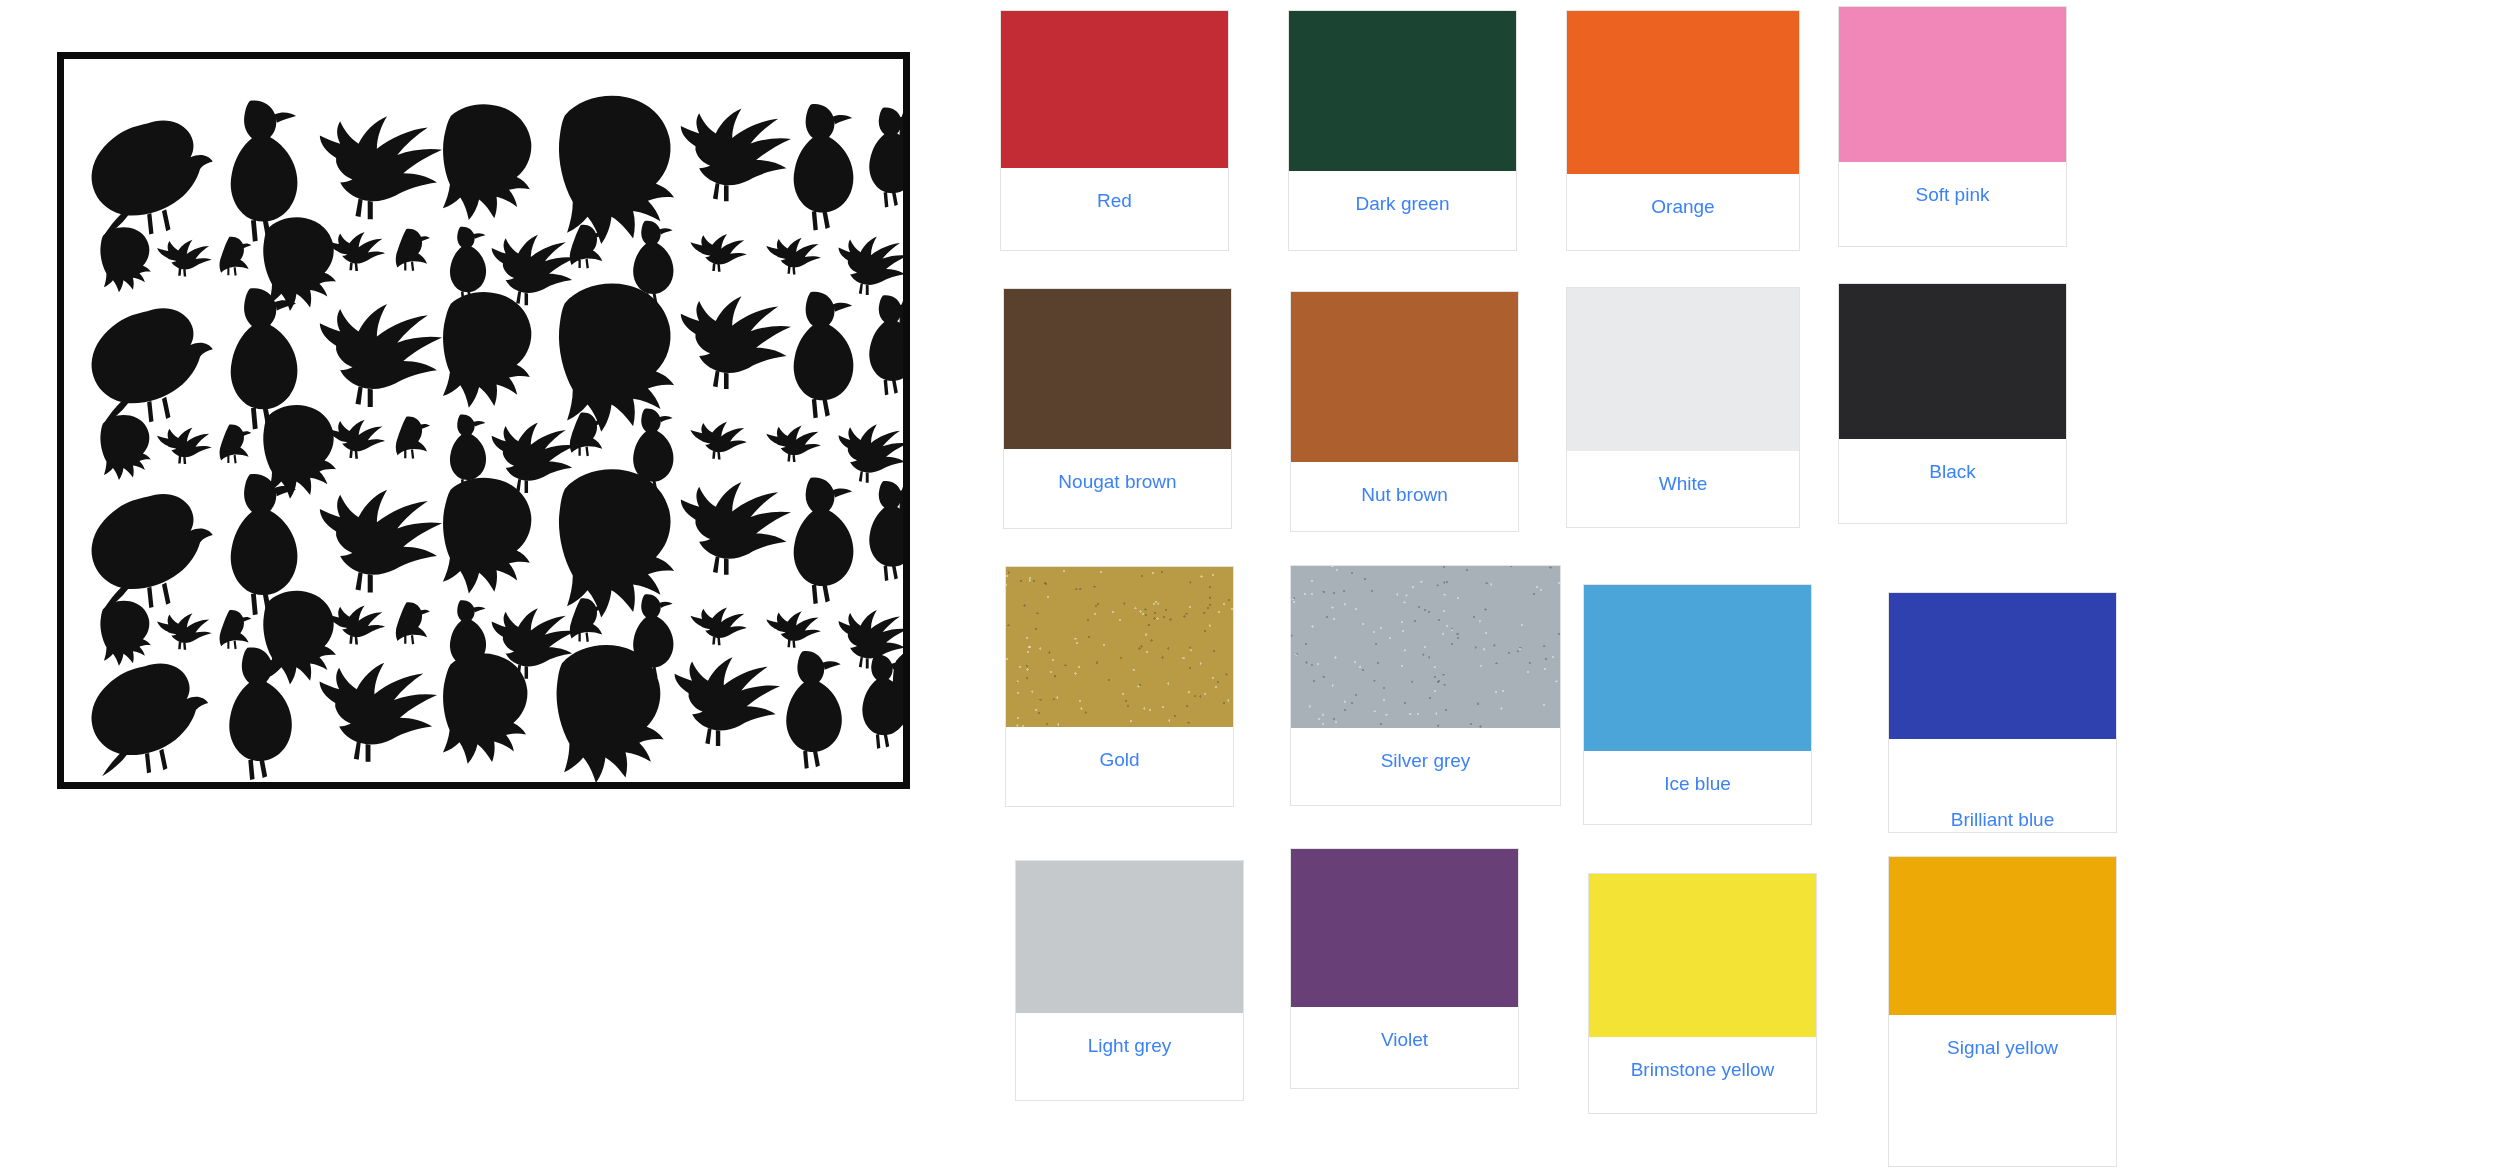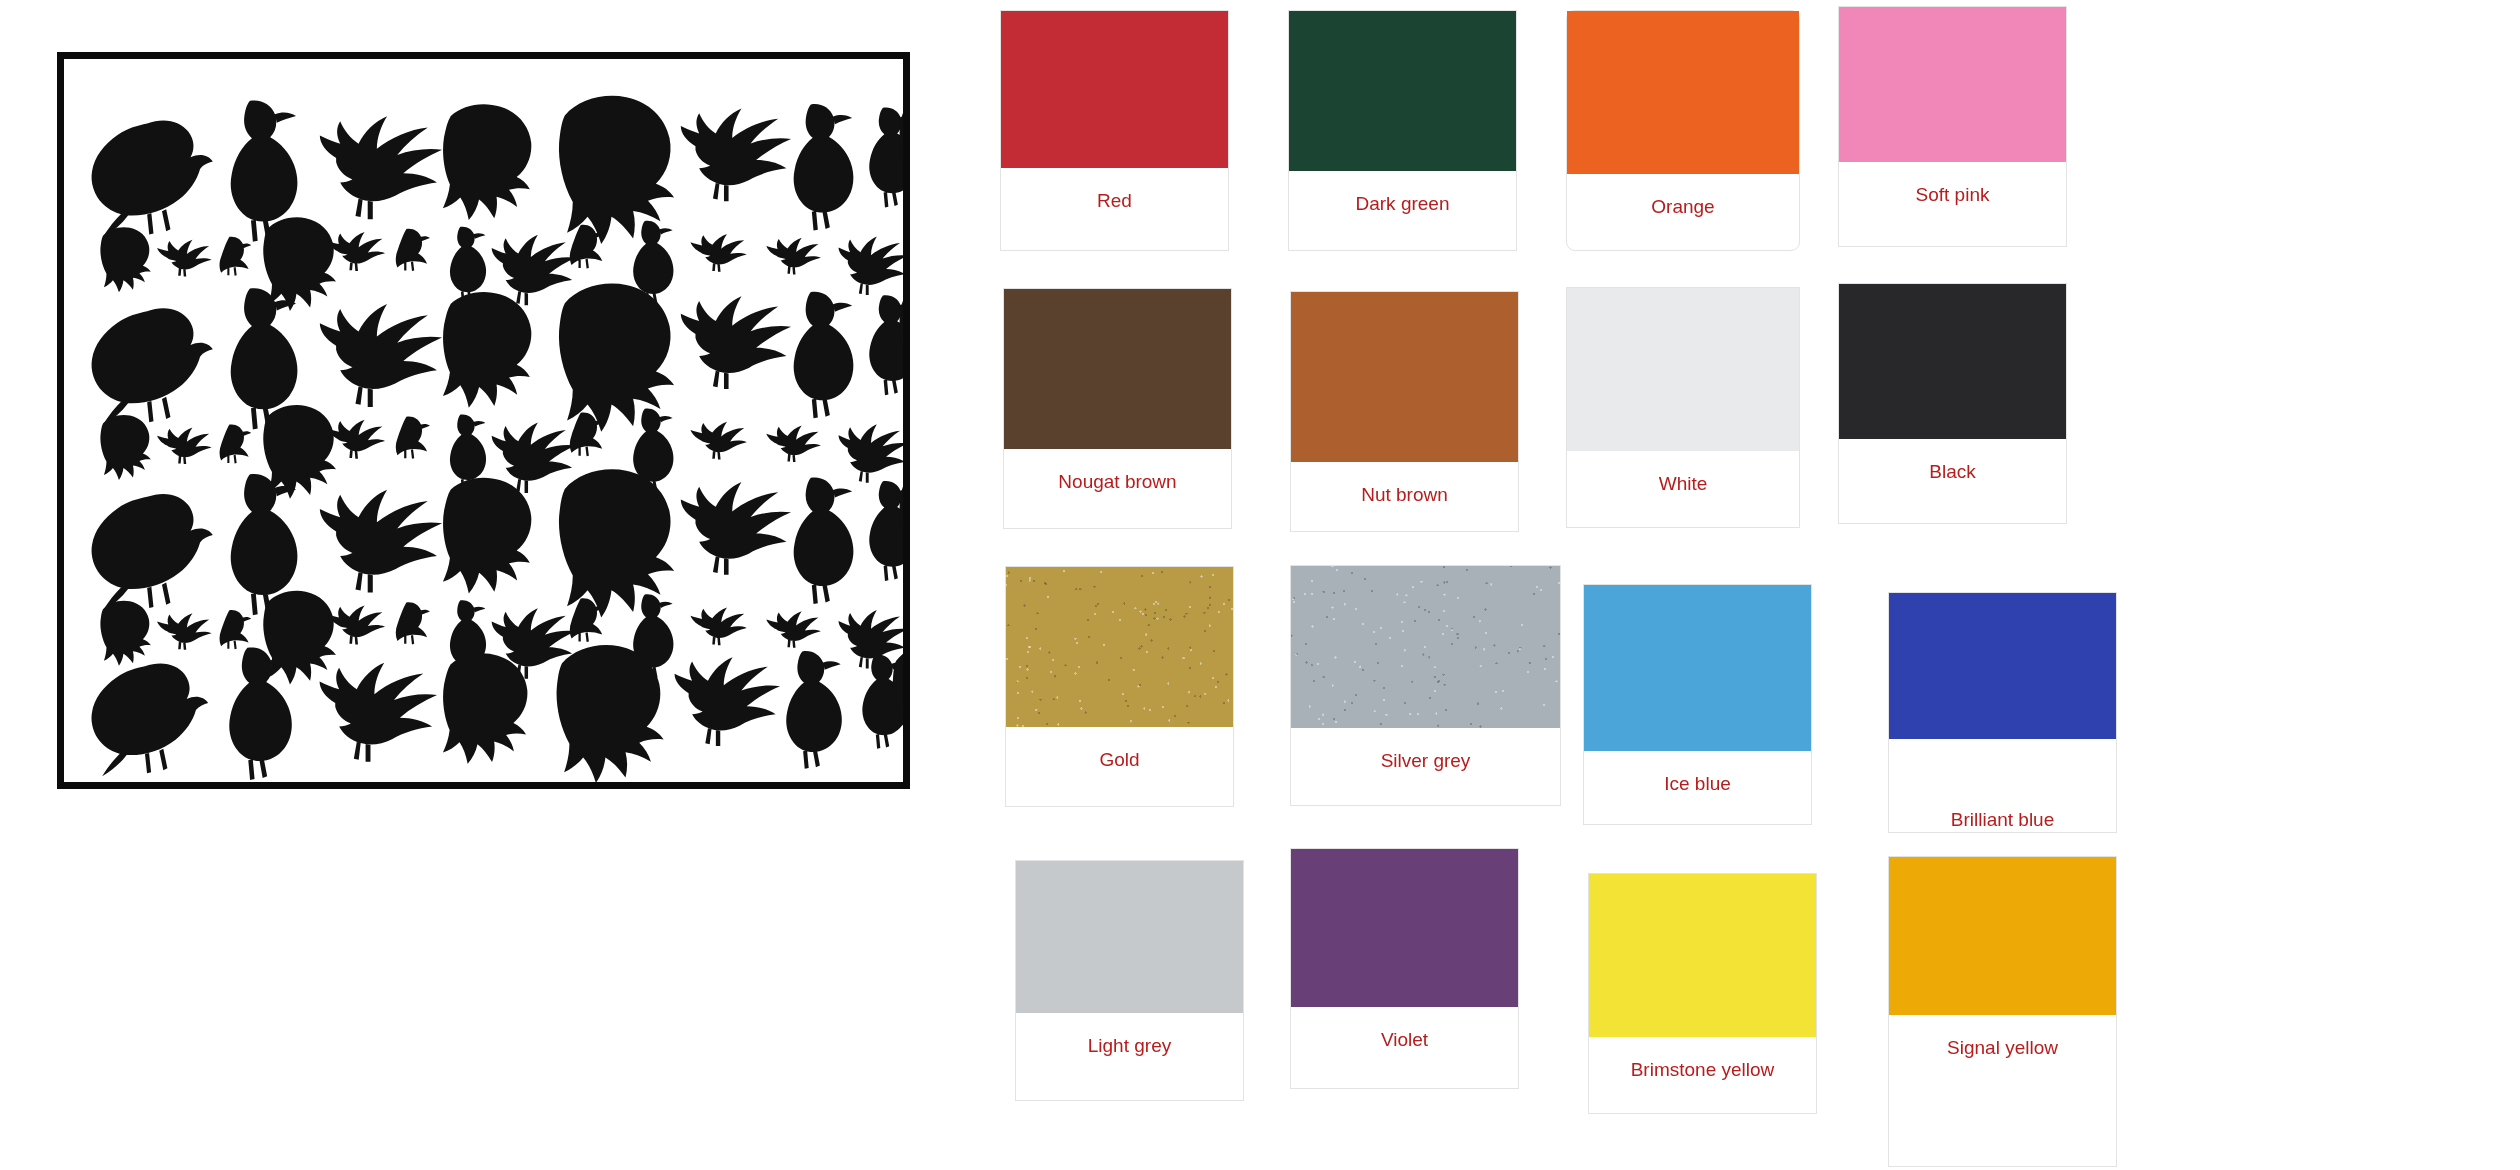--- a/index.html
+++ b/index.html
@@ -34,21 +34,21 @@
   }
   .swatch-chip {
     width:100%;
     display:block;
     position:relative;
   }
   .swatch-chip .tex { position:absolute; inset:0; }
   .swatch-label {
     flex:1 1 auto;
     text-align:center;
-    color:#b91c1c;
+    color:#3b82f6;
     font-size:19px;
     line-height:1.2;
     padding-top:22px;
     font-family:"Liberation Sans", sans-serif;
     white-space:nowrap;
   }
 </style>
 </head>
 <body>
 
@@ -352,21 +352,21 @@
 
   <div id="swatch-grid">
       <div class="swatch-card" style="left: 1000px; top: 10px; width: 229px; height: 241px;">
         <div class="swatch-chip" style="height: 157px; background: rgb(195, 43, 53);"></div>
         <div class="swatch-label">Red</div>
       </div>
       <div class="swatch-card" style="left: 1288px; top: 10px; width: 229px; height: 241px;">
         <div class="swatch-chip" style="height: 160px; background: rgb(27, 68, 51);"></div>
         <div class="swatch-label">Dark green</div>
       </div>
-      <div class="swatch-card" style="left: 1566px; top: 10px; width: 234px; height: 241px; border-radius: 9px;">
+      <div class="swatch-card" style="left: 1566px; top: 10px; width: 234px; height: 241px;">
         <div class="swatch-chip" style="height: 163px; background: rgb(236, 98, 32);"></div>
         <div class="swatch-label">Orange</div>
       </div>
       <div class="swatch-card" style="left: 1838px; top: 6px; width: 229px; height: 241px;">
         <div class="swatch-chip" style="height: 155px; background: rgb(240, 135, 184);"></div>
         <div class="swatch-label">Soft pink</div>
       </div>
       <div class="swatch-card" style="left: 1003px; top: 288px; width: 229px; height: 241px;">
         <div class="swatch-chip" style="height: 160px; background: rgb(89, 65, 46);"></div>
         <div class="swatch-label">Nougat brown</div>

